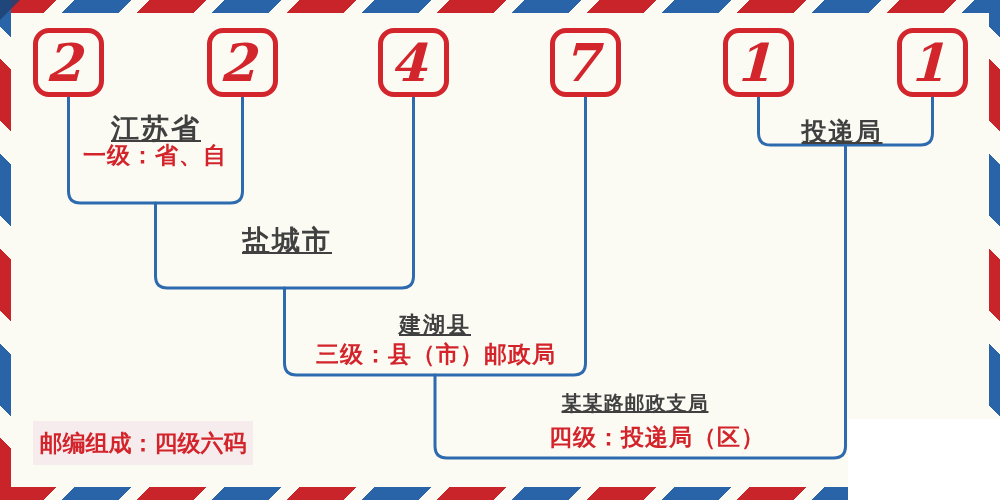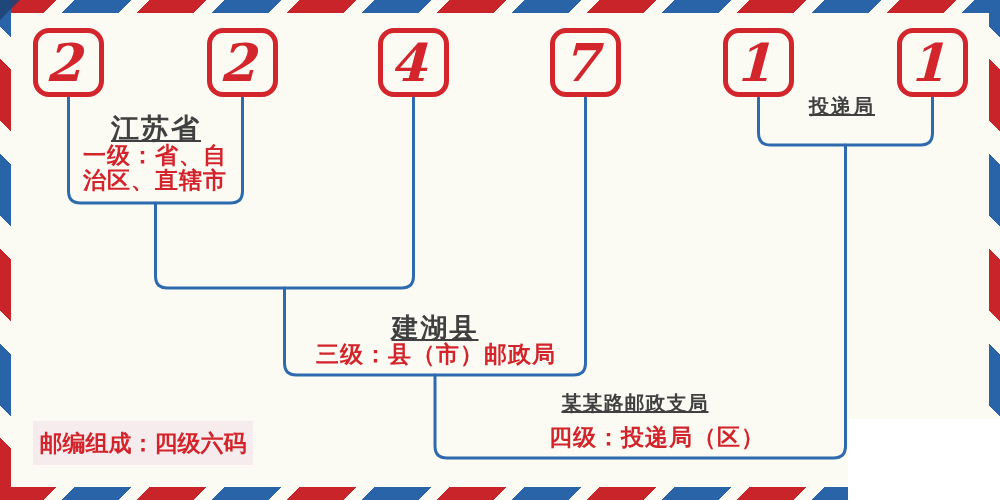--- a/index.html
+++ b/index.html
@@ -111,30 +111,30 @@
     </div>
   <div class="digit-box" style="left:723px">
     <span>1</span>
     </div>
   <div class="digit-box" style="left:897px">
     <span>1</span>
     </div>
 
   <div class="lvl-name" style="left:156px;top:110px">江苏省</div>
   <div class="lvl-desc" style="left:155px;top:143px">一级：省、自</div>
-  <div class="lvl-desc" style="left:155px;top:168px">治区、直辖市</div>
 
+  <div class="lvl-name" style="left:287px;top:222px">盐城市</div>
 
-  <div class="lvl-name" style="left:435px;top:310px;font-size:27px">建湖县</div>
+  <div class="lvl-name" style="left:435px;top:310px;font-size:22px">建湖县</div>
   <div class="lvl-desc" style="left:436px;top:342px">三级：县（市）邮政局</div>
 
   <div class="lvl-name" style="left:635px;top:390px;font-size:20px;letter-spacing:1px">某某路邮政支局</div>
   <div class="lvl-desc" style="left:657px;top:425px">四级：投递局（区）</div>
 
-  <div class="lvl-name" style="left:842px;top:93px;font-size:20px">投递局</div>
+  <div class="lvl-name" style="left:842px;top:115px;font-size:25px">投递局</div>
 
   <div class="badge">
     <span>邮编组成：四级六码</span>
   </div>
 
   <div class="white-patch"></div>
 
 </div>
 
 </body></html>

